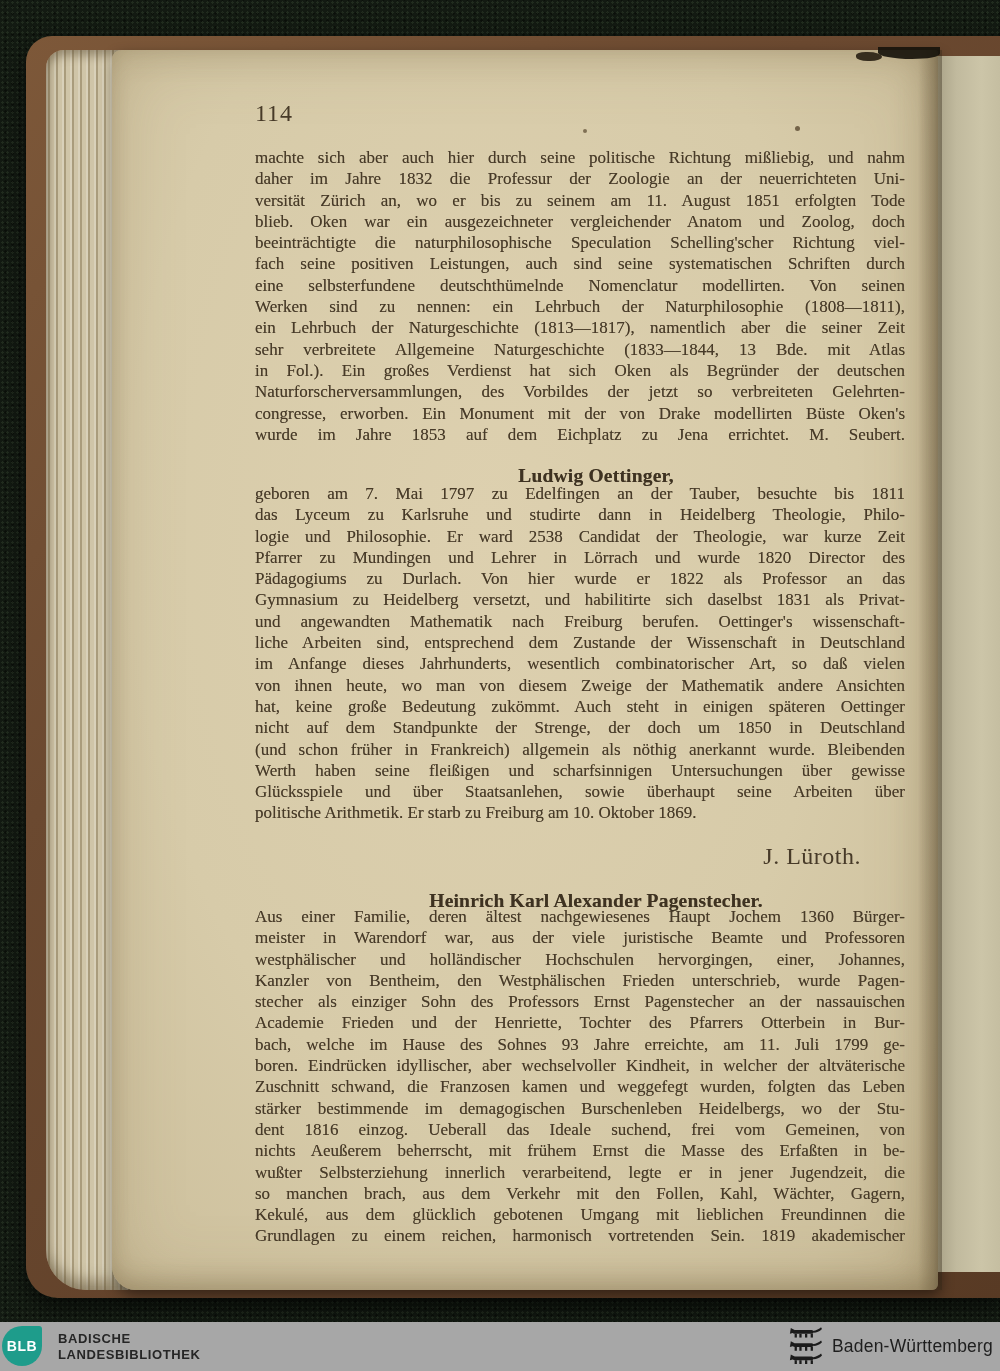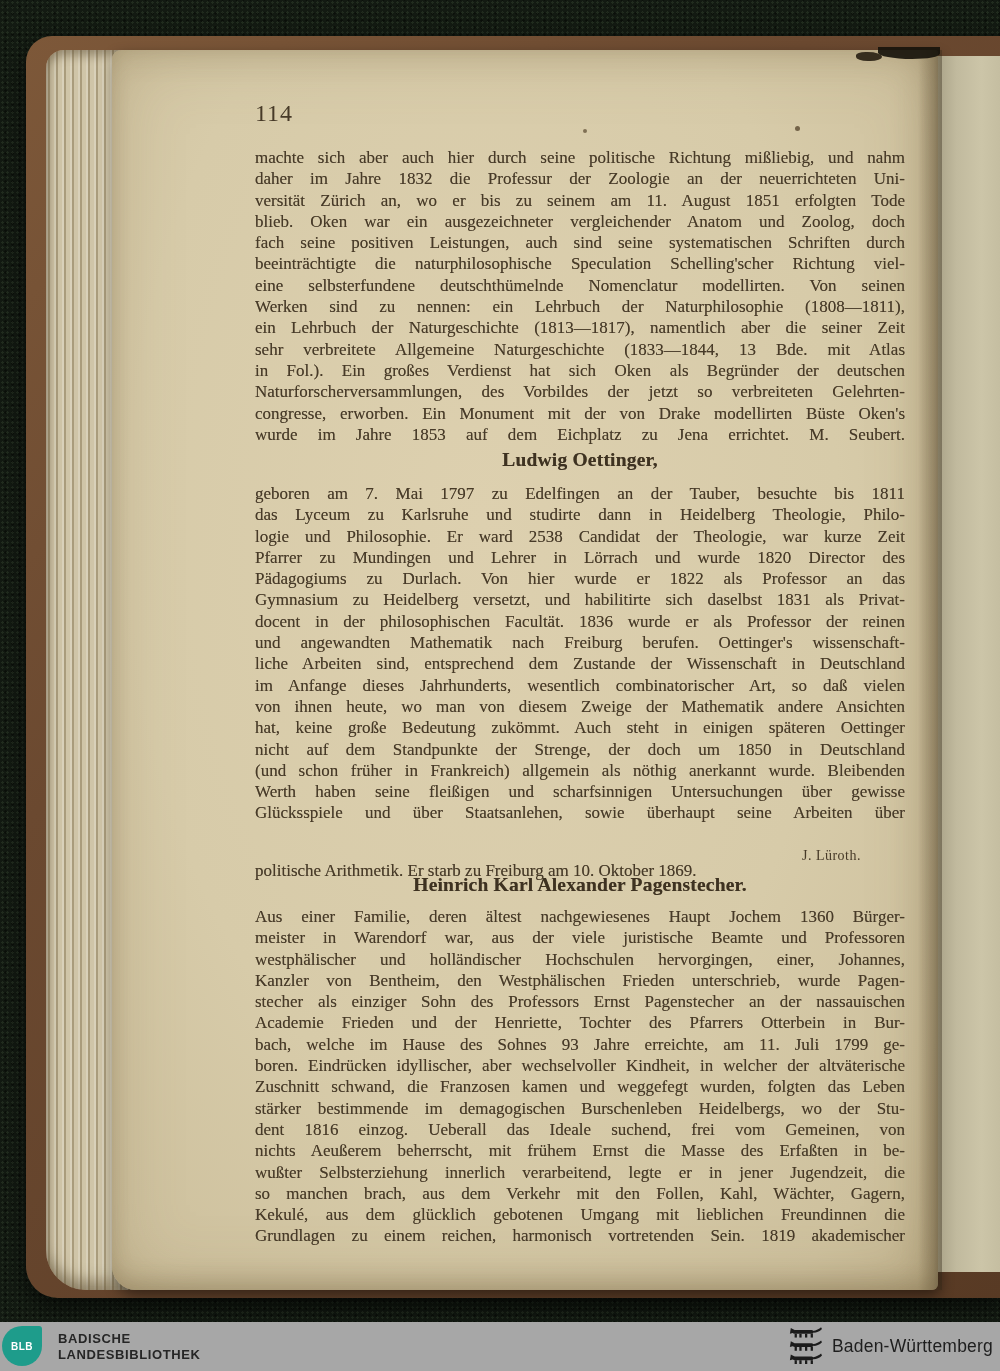--- a/index.html
+++ b/index.html
@@ -67,43 +67,43 @@
     position:absolute;left:143px;top:50px;
     font-size:24px;letter-spacing:1px;
   }
   .para{position:absolute;left:143px;width:650px;}
   .tline{
     height:21.3px;line-height:21.3px;font-size:17px;
     text-align:justify;text-align-last:justify;
     white-space:normal;
     text-shadow:0 0 .4px rgba(71,58,40,.55);
   }
-  .para.last-left .tline:last-child{text-align-last:left;margin-top:36px;}
+  .para.last-left .tline:last-child{text-align-last:left;}
   .heading{
-    position:absolute;left:143px;width:650px;margin:0;
+    position:absolute;left:143px;width:650px;margin:16px;
     text-align:center;font-size:19.5px;font-weight:700;
     color:#3e3221;letter-spacing:.2px;
     text-shadow:0 0 .5px rgba(62,50,33,.6);
   }
   .signature{
     position:absolute;left:143px;width:650px;height:22px;line-height:22px;
     text-align:right;padding-right:44px;box-sizing:border-box;
-    font-size:14px;letter-spacing:.5px;
+    font-size:24px;letter-spacing:.5px;
   }
 
   
   .footer{
     position:absolute;left:0;top:1322px;width:1000px;height:49px;
     background:#a7a7a7;font-family:"Liberation Sans",sans-serif;
   }
   .blb-logo{
     position:absolute;left:2px;top:4px;width:40px;height:40px;
     background:#1e9c8b;border-radius:20px 3px 20px 20px;
     display:flex;align-items:center;justify-content:center;
-    color:#ffffff;font-weight:700;font-size:10px;letter-spacing:.5px;
+    color:#ffffff;font-weight:700;font-size:14px;letter-spacing:.5px;
   }
   .libname{
     position:absolute;left:58px;top:9px;
     font-weight:700;font-size:13px;line-height:16px;
     color:#262626;letter-spacing:.6px;
   }
   .bw-group{
     position:absolute;left:788px;top:0;height:49px;
     display:flex;align-items:center;gap:10px;
   }
@@ -119,42 +119,41 @@
   <div class="page-stack"></div>
 
   <div class="page">
     <div class="pagenum ink">114</div>
 
     <div class="para ink" style="top:97px;">
         <div class="tline">machte sich aber auch hier durch seine politische Richtung mißliebig, und nahm</div>
         <div class="tline">daher im Jahre 1832 die Professur der Zoologie an der neuerrichteten Uni-</div>
         <div class="tline">versität Zürich an, wo er bis zu seinem am 11. August 1851 erfolgten Tode</div>
         <div class="tline">blieb. Oken war ein ausgezeichneter vergleichender Anatom und Zoolog, doch</div>
+        <div class="tline">beeinträchtigte die naturphilosophische Speculation Schelling'scher Richtung viel-</div>
         <div class="tline">fach seine positiven Leistungen, auch sind seine systematischen Schriften durch</div>
-        <div class="tline">beeinträchtigte die naturphilosophische Speculation Schelling'scher Richtung viel-</div>
         <div class="tline">eine selbsterfundene deutschthümelnde Nomenclatur modellirten. Von seinen</div>
         <div class="tline">Werken sind zu nennen: ein Lehrbuch der Naturphilosophie (1808—1811),</div>
         <div class="tline">ein Lehrbuch der Naturgeschichte (1813—1817), namentlich aber die seiner Zeit</div>
         <div class="tline">sehr verbreitete Allgemeine Naturgeschichte (1833—1844, 13 Bde. mit Atlas</div>
         <div class="tline">in Fol.). Ein großes Verdienst hat sich Oken als Begründer der deutschen</div>
         <div class="tline">Naturforscherversammlungen, des Vorbildes der jetzt so verbreiteten Gelehrten-</div>
         <div class="tline">congresse, erworben. Ein Monument mit der von Drake modellirten Büste Oken's</div>
         <div class="tline">wurde im Jahre 1853 auf dem Eichplatz zu Jena errichtet. M. Seubert.</div>
       </div>
 
     <h2 class="heading" style="top:399px;">Ludwig Oettinger,</h2>
 
     <div class="para last-left ink" style="top:433px;">
         <div class="tline">geboren am 7. Mai 1797 zu Edelfingen an der Tauber, besuchte bis 1811</div>
         <div class="tline">das Lyceum zu Karlsruhe und studirte dann in Heidelberg Theologie, Philo-</div>
         <div class="tline">logie und Philosophie. Er ward 2538 Candidat der Theologie, war kurze Zeit</div>
         <div class="tline">Pfarrer zu Mundingen und Lehrer in Lörrach und wurde 1820 Director des</div>
         <div class="tline">Pädagogiums zu Durlach. Von hier wurde er 1822 als Professor an das</div>
         <div class="tline">Gymnasium zu Heidelberg versetzt, und habilitirte sich daselbst 1831 als Privat-</div>
-        <div class="tline">docent in der philosophischen Facultät. 1836 wurde er als Professor der reinen</div>
         <div class="tline">und angewandten Mathematik nach Freiburg berufen. Oettinger's wissenschaft-</div>
         <div class="tline">liche Arbeiten sind, entsprechend dem Zustande der Wissenschaft in Deutschland</div>
         <div class="tline">im Anfange dieses Jahrhunderts, wesentlich combinatorischer Art, so daß vielen</div>
         <div class="tline">von ihnen heute, wo man von diesem Zweige der Mathematik andere Ansichten</div>
         <div class="tline">hat, keine große Bedeutung zukömmt. Auch steht in einigen späteren Oettinger</div>
         <div class="tline">nicht auf dem Standpunkte der Strenge, der doch um 1850 in Deutschland</div>
         <div class="tline">(und schon früher in Frankreich) allgemein als nöthig anerkannt wurde. Bleibenden</div>
         <div class="tline">Werth haben seine fleißigen und scharfsinnigen Untersuchungen über gewisse</div>
         <div class="tline">Glücksspiele und über Staatsanlehen, sowie überhaupt seine Arbeiten über</div>
         <div class="tline">politische Arithmetik. Er starb zu Freiburg am 10. Oktober 1869.</div>

